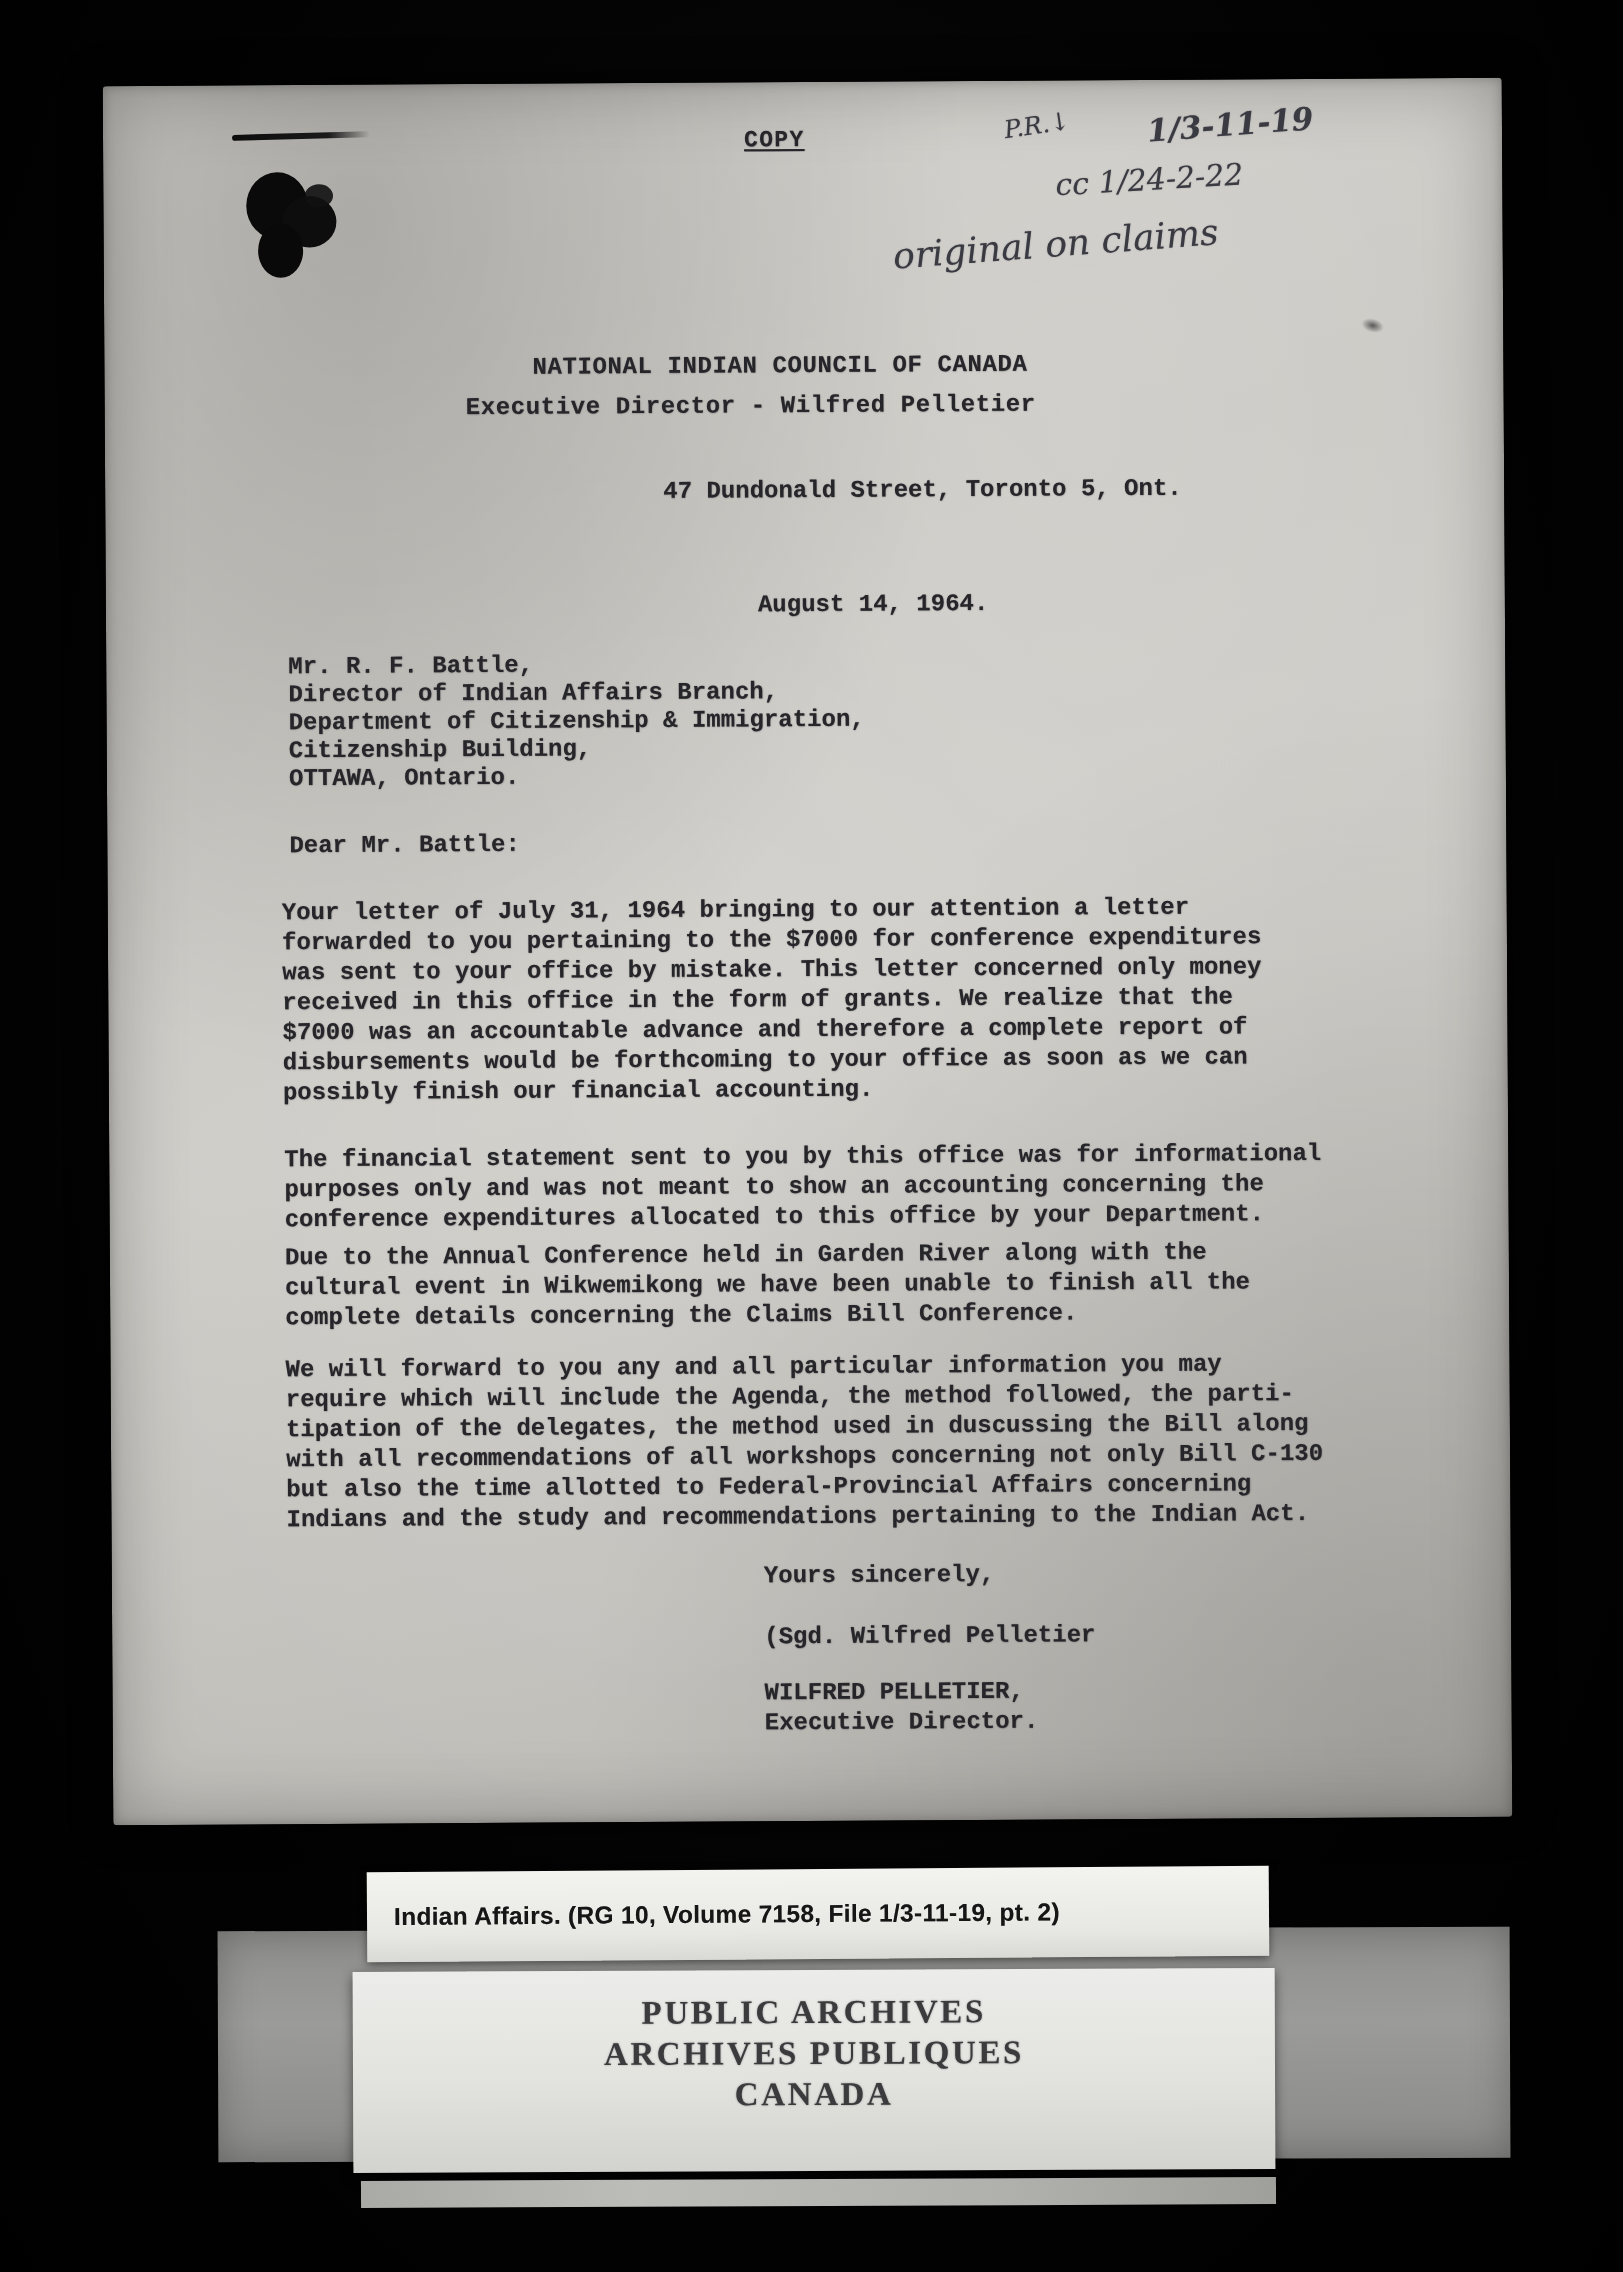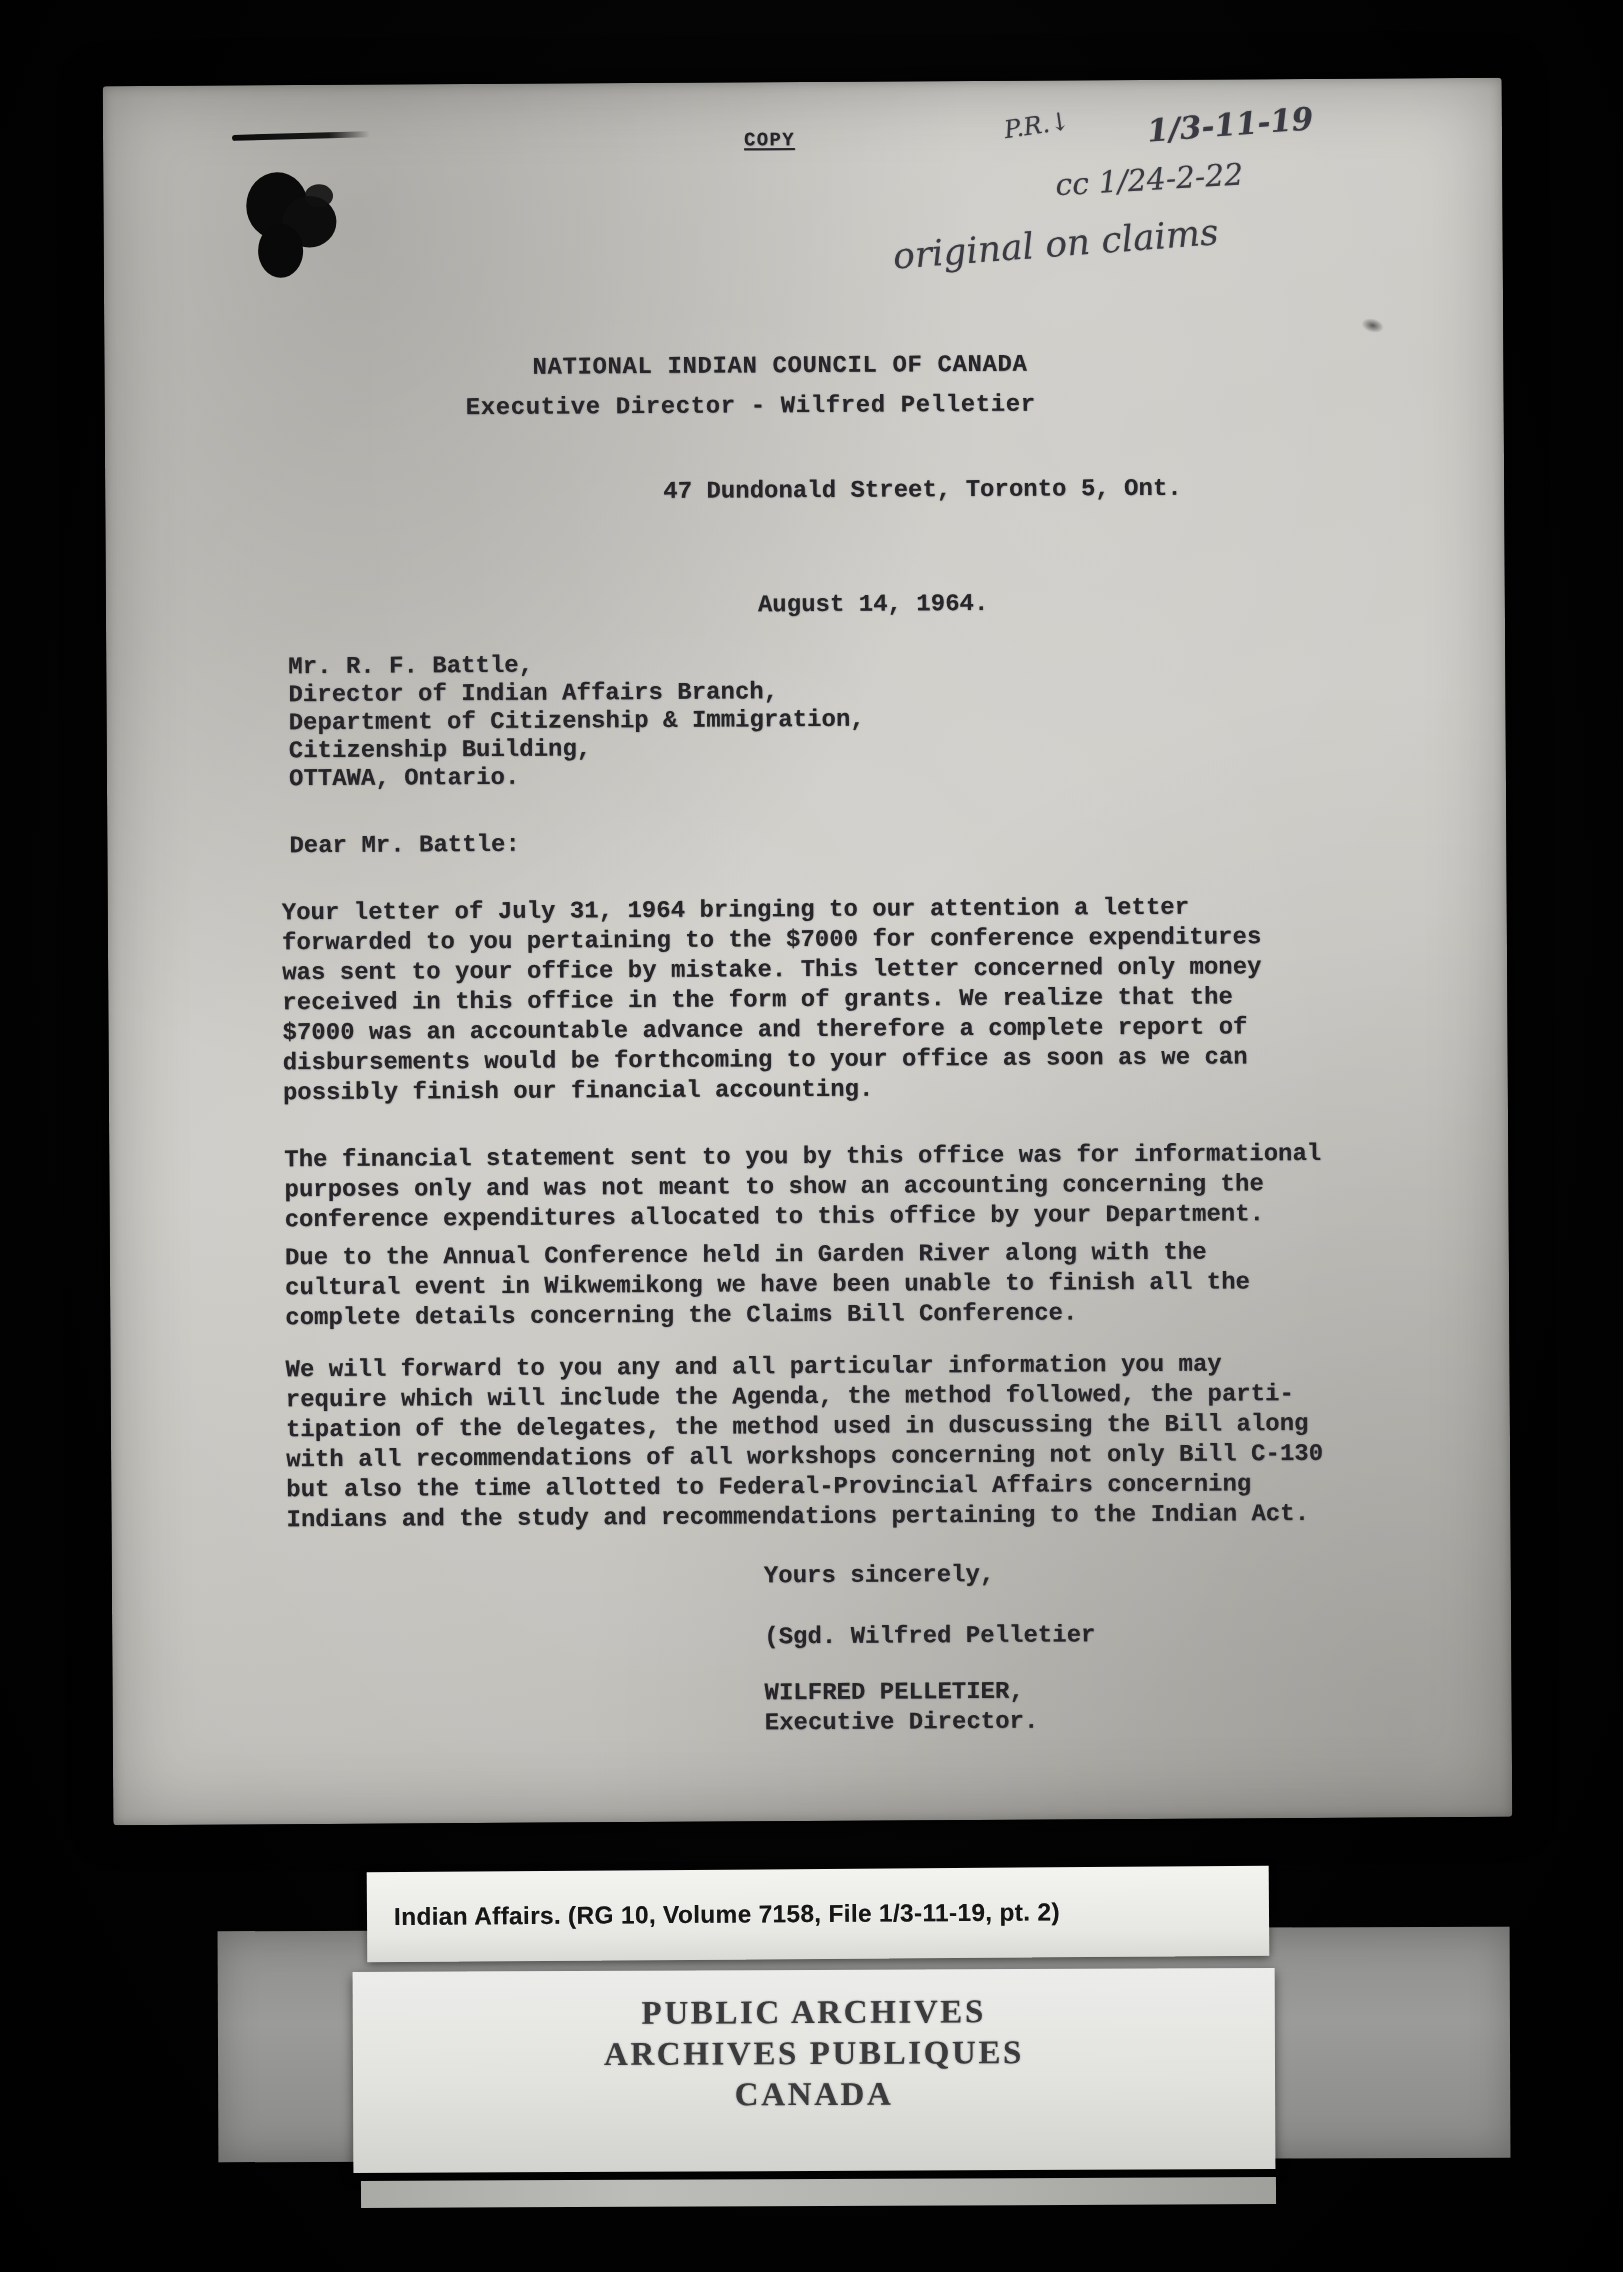--- a/index.html
+++ b/index.html
@@ -166,21 +166,21 @@
 
     <div class="scratch"></div>
     <svg class="ink-blot" viewBox="0 0 170 185">
       <ellipse cx="55" cy="60" rx="48" ry="52" fill="#0a0a0a"></ellipse>
       <ellipse cx="105" cy="85" rx="42" ry="40" fill="#0d0d0d"></ellipse>
       <ellipse cx="60" cy="130" rx="35" ry="42" fill="#090909"></ellipse>
       <ellipse cx="120" cy="45" rx="22" ry="18" fill="#111" opacity="0.9"></ellipse>
     </svg>
     <div class="smudge"></div>
 
-    <div class="tw copy-label" style="left:641px; top:43px; font-size:19px;">COPY</div>
+    <div class="tw copy-label" style="left:641px; top:43px; font-size:23px;">COPY</div>
 
     <div class="hw" style="left:901px; top:30px; font-size:24.5px; transform:rotate(-8deg);">P.R.↓</div>
     <div class="hw" style="left:1044px; top:27px; font-size:31px; transform:rotate(-4deg); font-weight:700;">1/3-11-19</div>
     <div class="hw" style="left:952px; top:82px; font-size:30px; transform:rotate(-3deg);">cc 1/24-2-22</div>
     <div class="hw" style="left:789px; top:143px; font-size:36px; transform:rotate(-4deg);">original on claims</div>
 
     <div class="tw" style="left:428px; top:269px; letter-spacing:0.6px;">NATIONAL INDIAN COUNCIL OF CANADA</div>
     <div class="tw" style="left:361px; top:309px; letter-spacing:0.6px;">Executive Director - Wilfred Pelletier</div>
     <div class="tw" style="left:558px; top:394px;">47 Dundonald Street, Toronto 5, Ont.</div>
 

